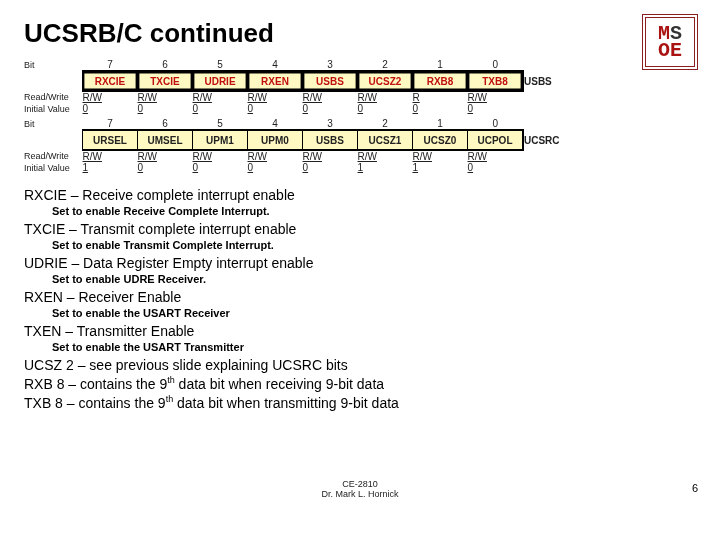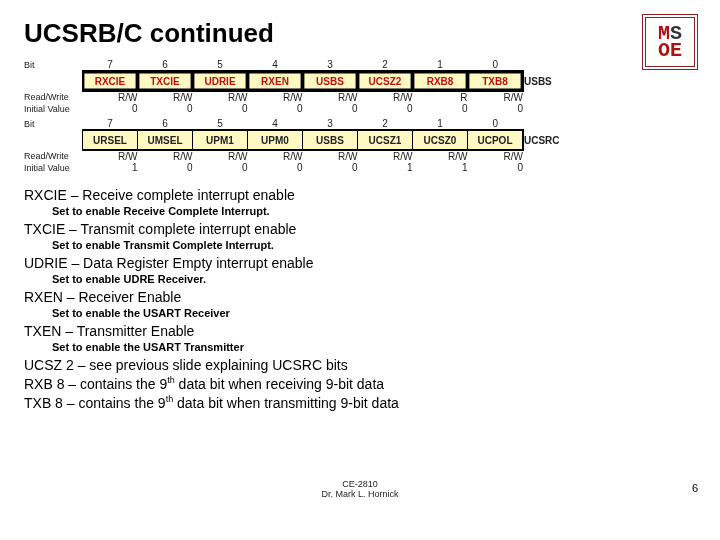--- a/index.html
+++ b/index.html
@@ -7,21 +7,21 @@
   .title { font-size:26px; font-weight:bold; }
   .logo { position:absolute; top:6px; right:22px; width:54px; height:54px; border:1.5px solid #8a1f1f; display:flex; align-items:center; justify-content:center; font-family:Liberation Mono, monospace; font-weight:bold; font-size:20px; color:#a11; line-height:17px; text-align:center; box-shadow:inset 0 0 0 2px #fff, inset 0 0 0 3px #8a1f1f;margin-top:8px;}
   .logo .s{color:#333;}
   .diag { margin-top:10px; font-size:10px; color:#222;}
   .diag table { border-collapse:collapse; }
   .diag td { padding:0; }
   .lbl { width:58px; font-size:9px; color:#1a1a1a; padding-right:4px;}
   .bitnum { width:54px; text-align:center; font-size:10px;}
   .cell { width:54px; height:18px; border:1.4px solid #000; text-align:center; font-size:10px; font-weight:bold; background:#fef9c3;}
   .hl { color:#c00f0f; box-shadow:inset 0 0 0 1.4px #000, 0 0 0 1px #000;}
-  .subcell { width:54px; text-align:right; font-size:10px; padding-top:2px;}
+  .subcell { width:54px; text-align:left; font-size:10px; padding-top:2px;text-decoration:underline;}
   .regname { font-size:10px; font-weight:bold; padding-left:8px; white-space:nowrap;}
   .desc { margin-top:14px; font-size:14px;}
   .dl { margin:2px 0; }
   .term { display:inline; }
   .sub { font-size:11px; margin: 0 0 4px 28px; font-weight: bold; }
   .footer { position:absolute; bottom:9px; width:100%; left:0; text-align:center; font-size:9px; color:#222;}
   .pnum { position:absolute; right:22px; bottom:14px; font-size:11px;}
   .thickbox td.cell { border-top:2.8px solid #000; border-bottom:2.8px solid #000;}
   .thickbox td.cell:first-of-type{border-left:2.8px solid #000;}
   .thickbox td.cell.last{border-right:2.8px solid #000;}

